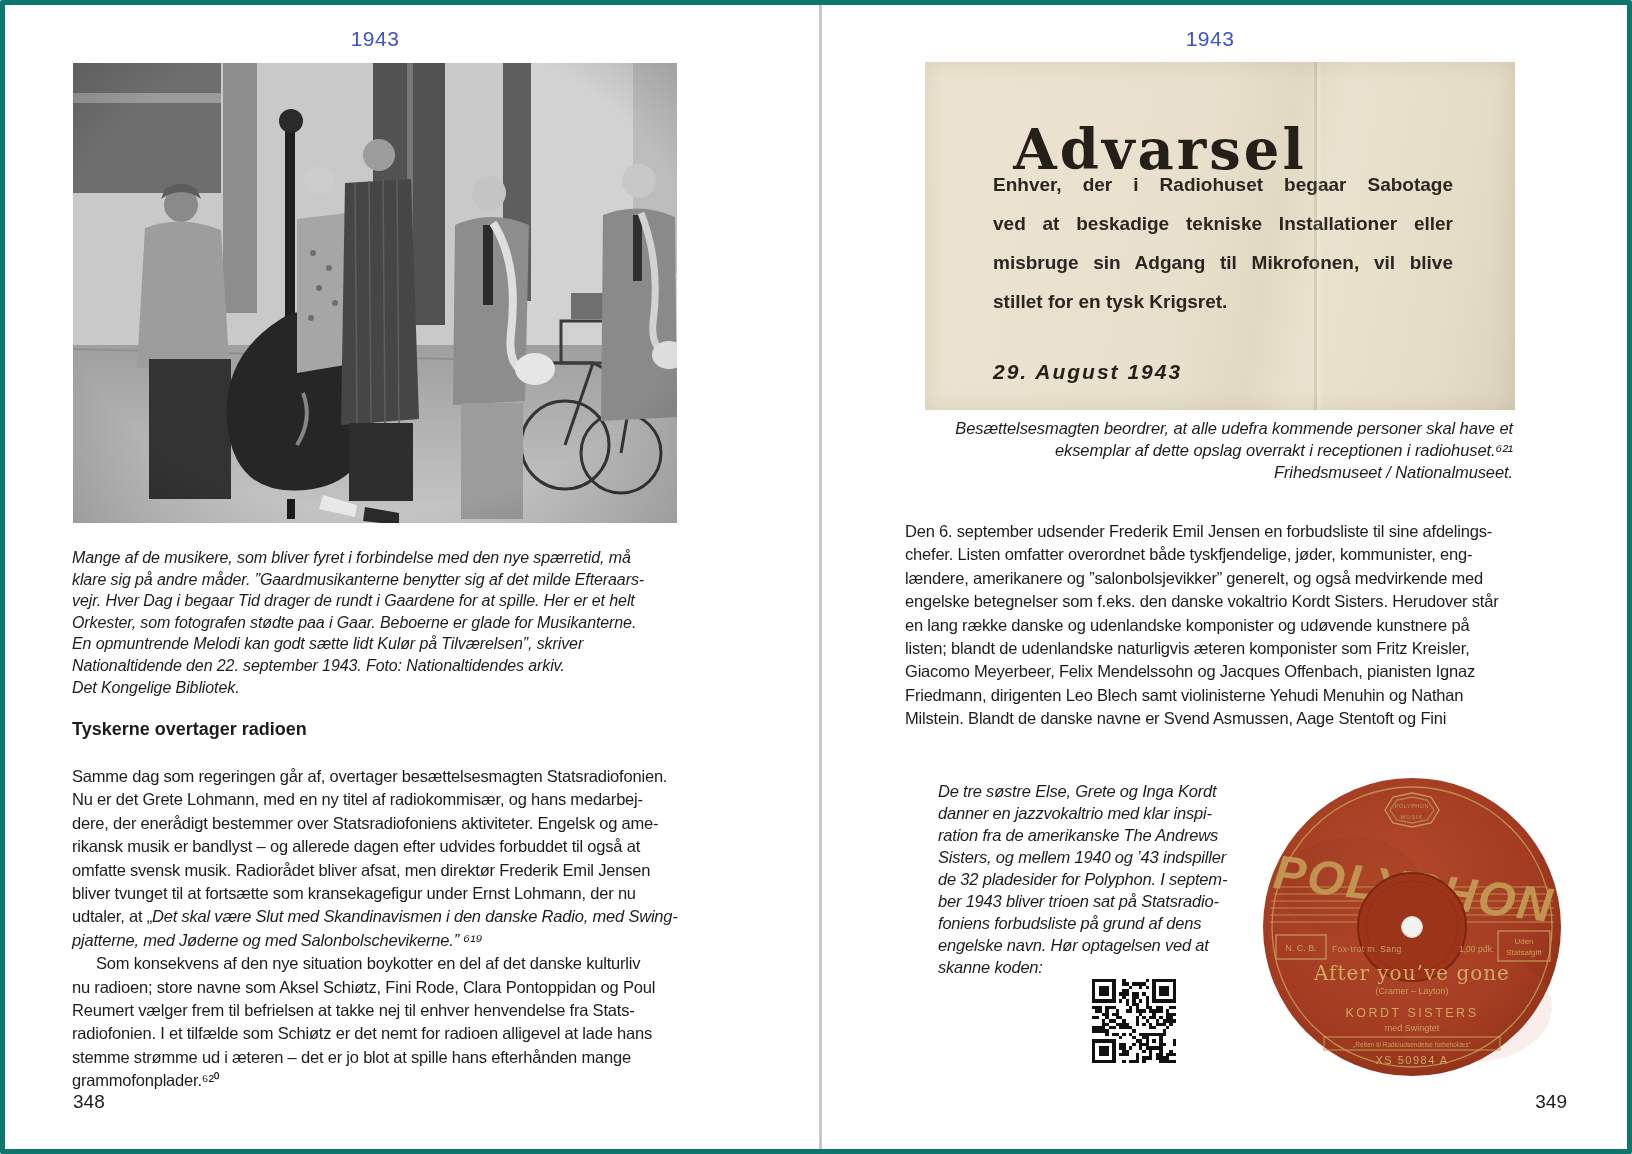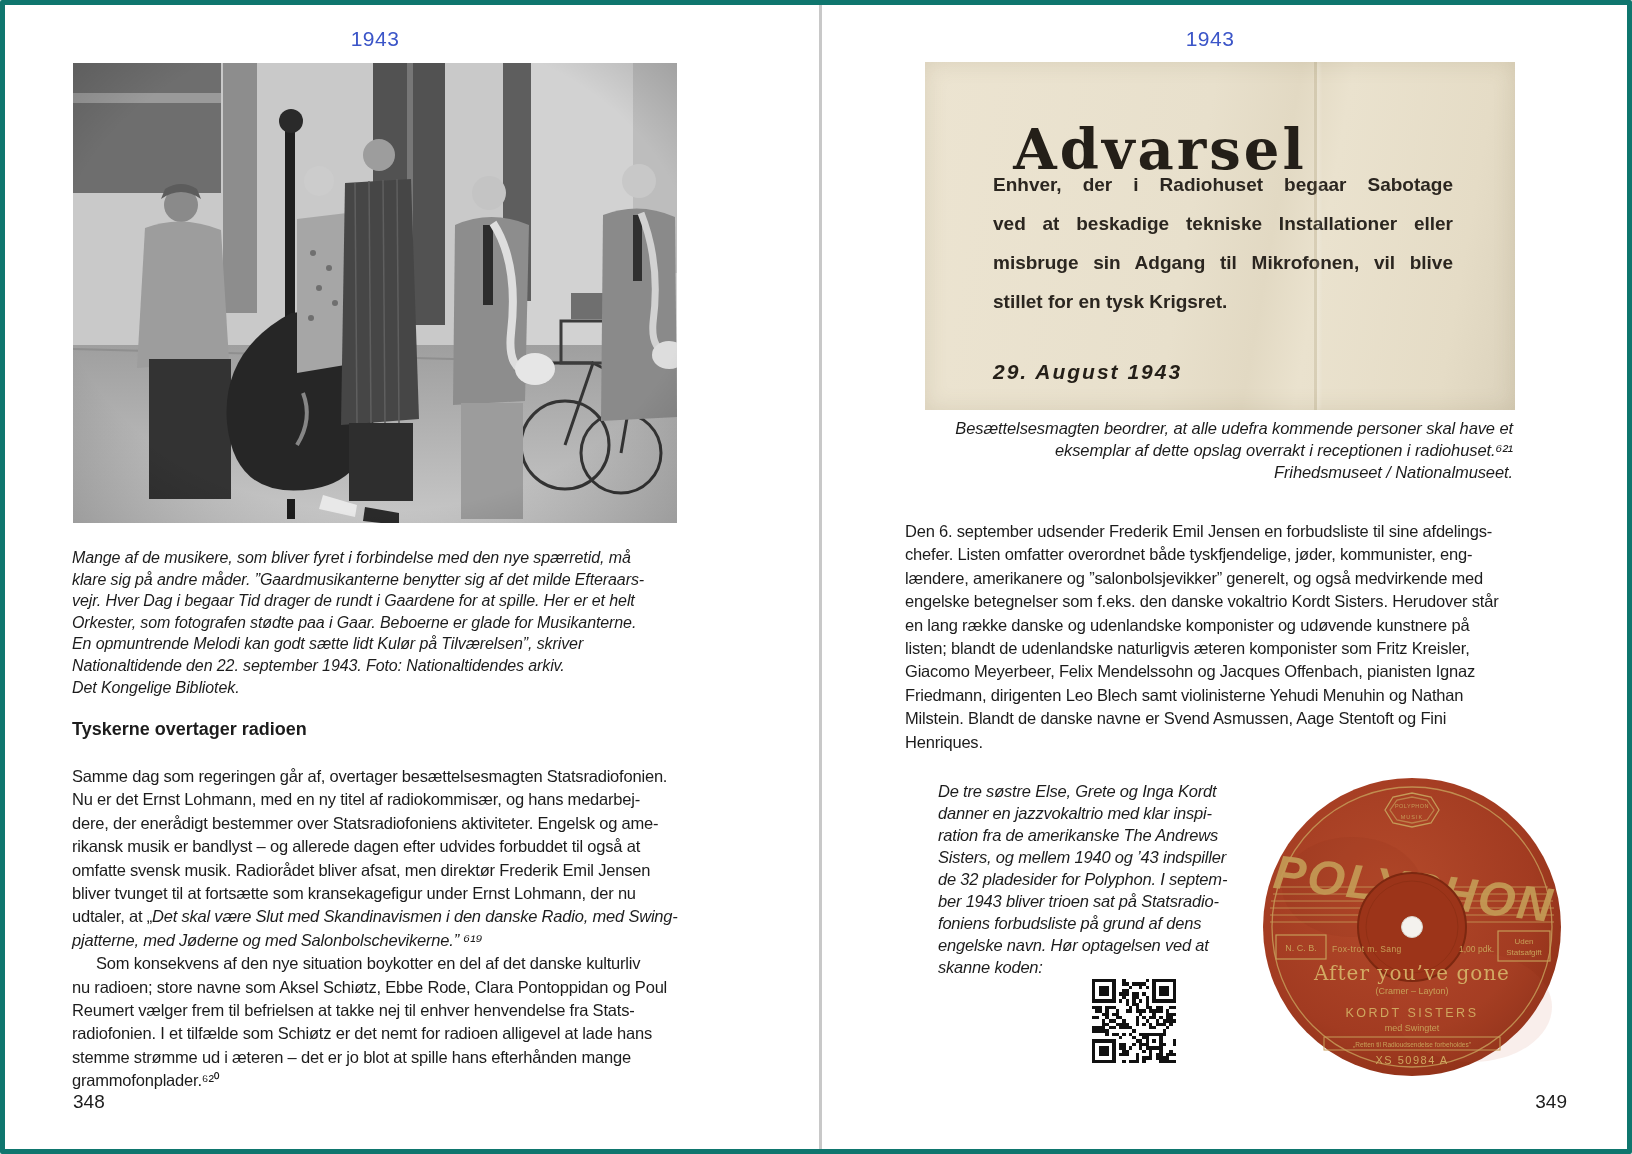--- a/index.html
+++ b/index.html
@@ -175,29 +175,29 @@
       <div class="line">Orkester, som fotografen stødte paa i Gaar. Beboerne er glade for Musikanterne.</div>
       <div class="line">En opmuntrende Melodi kan godt sætte lidt Kulør på Tilværelsen”, skriver</div>
       <div class="line">Nationaltidende den 22. september 1943. Foto: Nationaltidendes arkiv.</div>
       <div class="line">Det Kongelige Bibliotek.</div>
     </div>
 
   <div class="abs" id="left-heading">Tyskerne overtager radioen</div>
 
   <div class="abs" id="left-body">
       <div class="line">Samme dag som regeringen går af, overtager besættelsesmagten Statsradiofonien.</div>
-      <div class="line">Nu er det Ernst Lohmann, med en ny titel af radiokommisær, og hans medarbej-</div>
+      <div class="line">Nu er det Grete Lohmann, med en ny titel af radiokommisær, og hans medarbej-</div>
       <div class="line">dere, der enerådigt bestemmer over Statsradiofoniens aktiviteter. Engelsk og ame-</div>
       <div class="line">rikansk musik er bandlyst – og allerede dagen efter udvides forbuddet til også at</div>
       <div class="line">omfatte svensk musik. Radiorådet bliver afsat, men direktør Frederik Emil Jensen</div>
       <div class="line">bliver tvunget til at fortsætte som kransekagefigur under Ernst Lohmann, der nu</div>
       <div class="line"><span>udtaler, at „</span><span class="it">Det skal være Slut med Skandinavismen i den danske Radio, med Swing-</span></div>
       <div class="line it">pjatterne, med Jøderne og med Salonbolschevikerne.” ⁶¹⁹</div>
       <div class="line ind">Som konsekvens af den nye situation boykotter en del af det danske kulturliv</div>
-      <div class="line">nu radioen; store navne som Aksel Schiøtz, Ebbe Rode, Clara Pontoppidan og Poul</div>
+      <div class="line">nu radioen; store navne som Aksel Schiøtz, Fini Rode, Clara Pontoppidan og Poul</div>
       <div class="line">Reumert vælger frem til befrielsen at takke nej til enhver henvendelse fra Stats-</div>
       <div class="line">radiofonien. I et tilfælde som Schiøtz er det nemt for radioen alligevel at lade hans</div>
       <div class="line">stemme strømme ud i æteren – det er jo blot at spille hans efterhånden mange</div>
       <div class="line">grammofonplader.⁶²⁰</div>
     </div>
 
   <div class="abs pagenum" id="left-pagenum">348</div>
 
   <div class="abs" id="divider"></div>
 
@@ -223,21 +223,20 @@
   <div class="abs" id="right-body">
       <div class="line">Den 6. september udsender Frederik Emil Jensen en forbudsliste til sine afdelings-</div>
       <div class="line">chefer. Listen omfatter overordnet både tyskfjendelige, jøder, kommunister, eng-</div>
       <div class="line">lændere, amerikanere og ”salonbolsjevikker” generelt, og også medvirkende med</div>
       <div class="line">engelske betegnelser som f.eks. den danske vokaltrio Kordt Sisters. Herudover står</div>
       <div class="line">en lang række danske og udenlandske komponister og udøvende kunstnere på</div>
       <div class="line">listen; blandt de udenlandske naturligvis æteren komponister som Fritz Kreisler,</div>
       <div class="line">Giacomo Meyerbeer, Felix Mendelssohn og Jacques Offenbach, pianisten Ignaz</div>
       <div class="line">Friedmann, dirigenten Leo Blech samt violinisterne Yehudi Menuhin og Nathan</div>
       <div class="line">Milstein. Blandt de danske navne er Svend Asmussen, Aage Stentoft og Fini</div>
-      <div class="line">Henriques.</div>
     </div>
 
   <div class="abs" id="sidebar">
       <div class="line">De tre søstre Else, Grete og Inga Kordt</div>
       <div class="line">danner en jazzvokaltrio med klar inspi-</div>
       <div class="line">ration fra de amerikanske The Andrews</div>
       <div class="line">Sisters, og mellem 1940 og ’43 indspiller</div>
       <div class="line">de 32 pladesider for Polyphon. I septem-</div>
       <div class="line">ber 1943 bliver trioen sat på Statsradio-</div>
       <div class="line">foniens forbudsliste på grund af dens</div>

